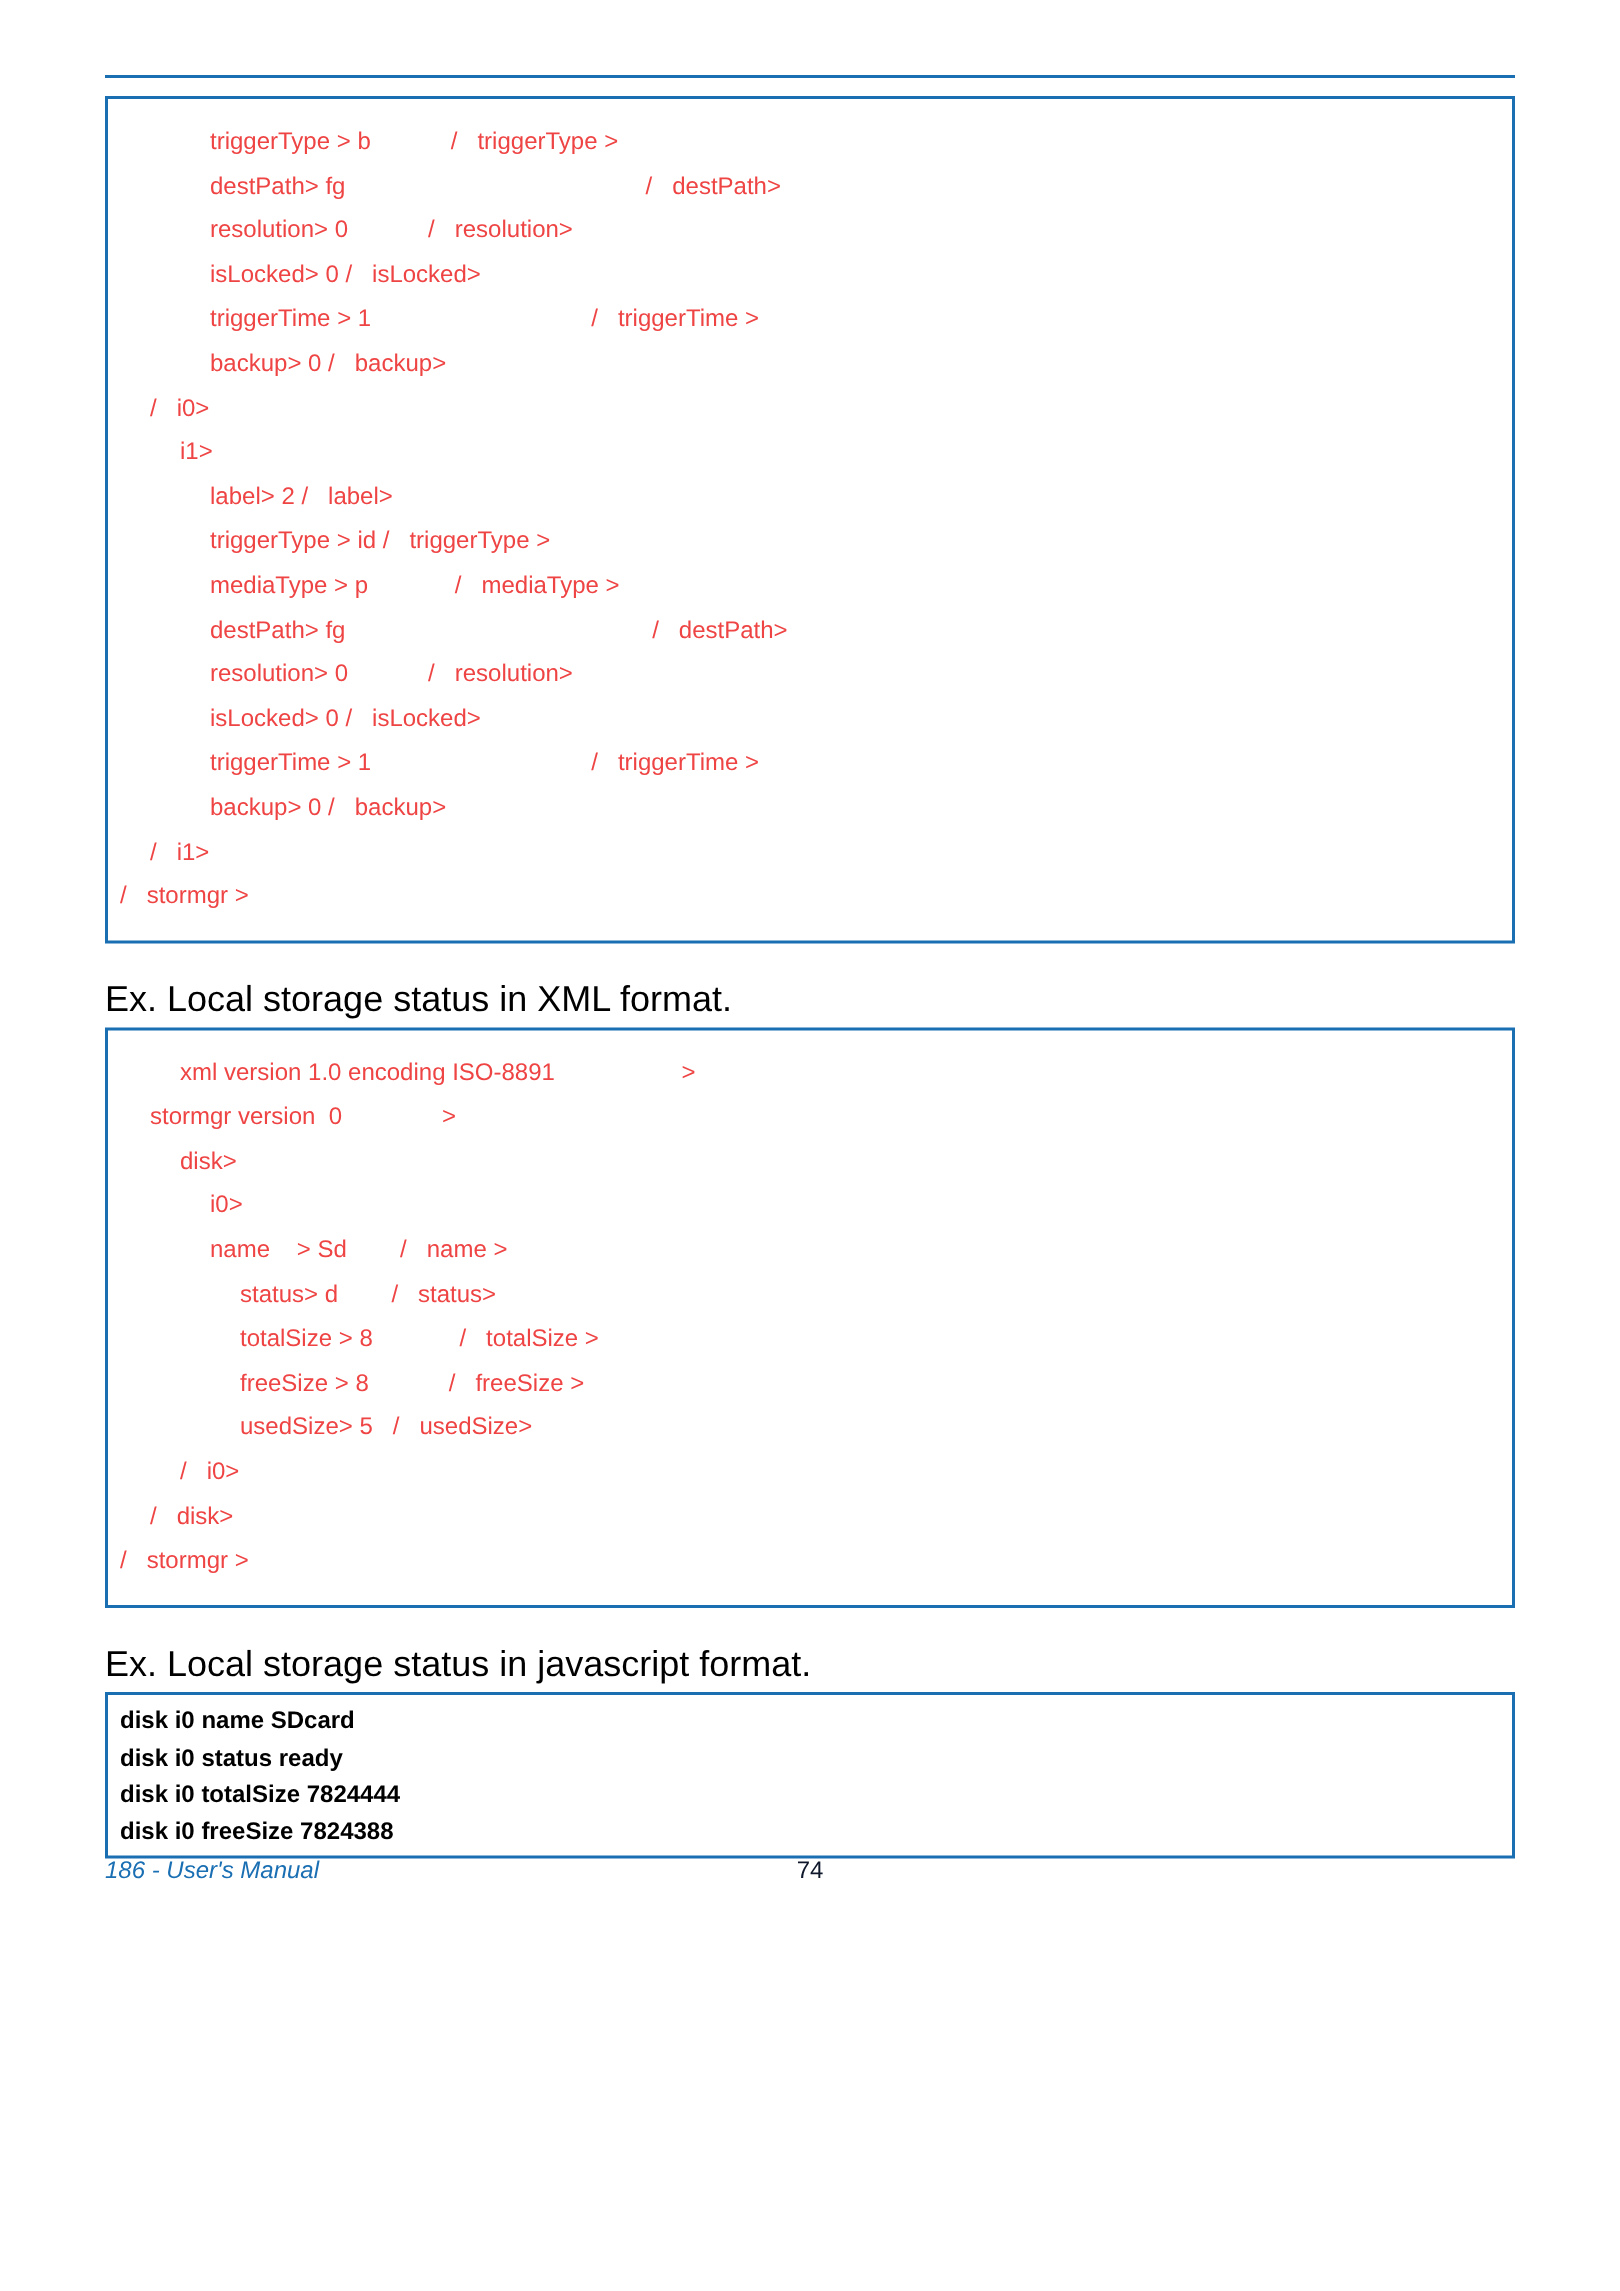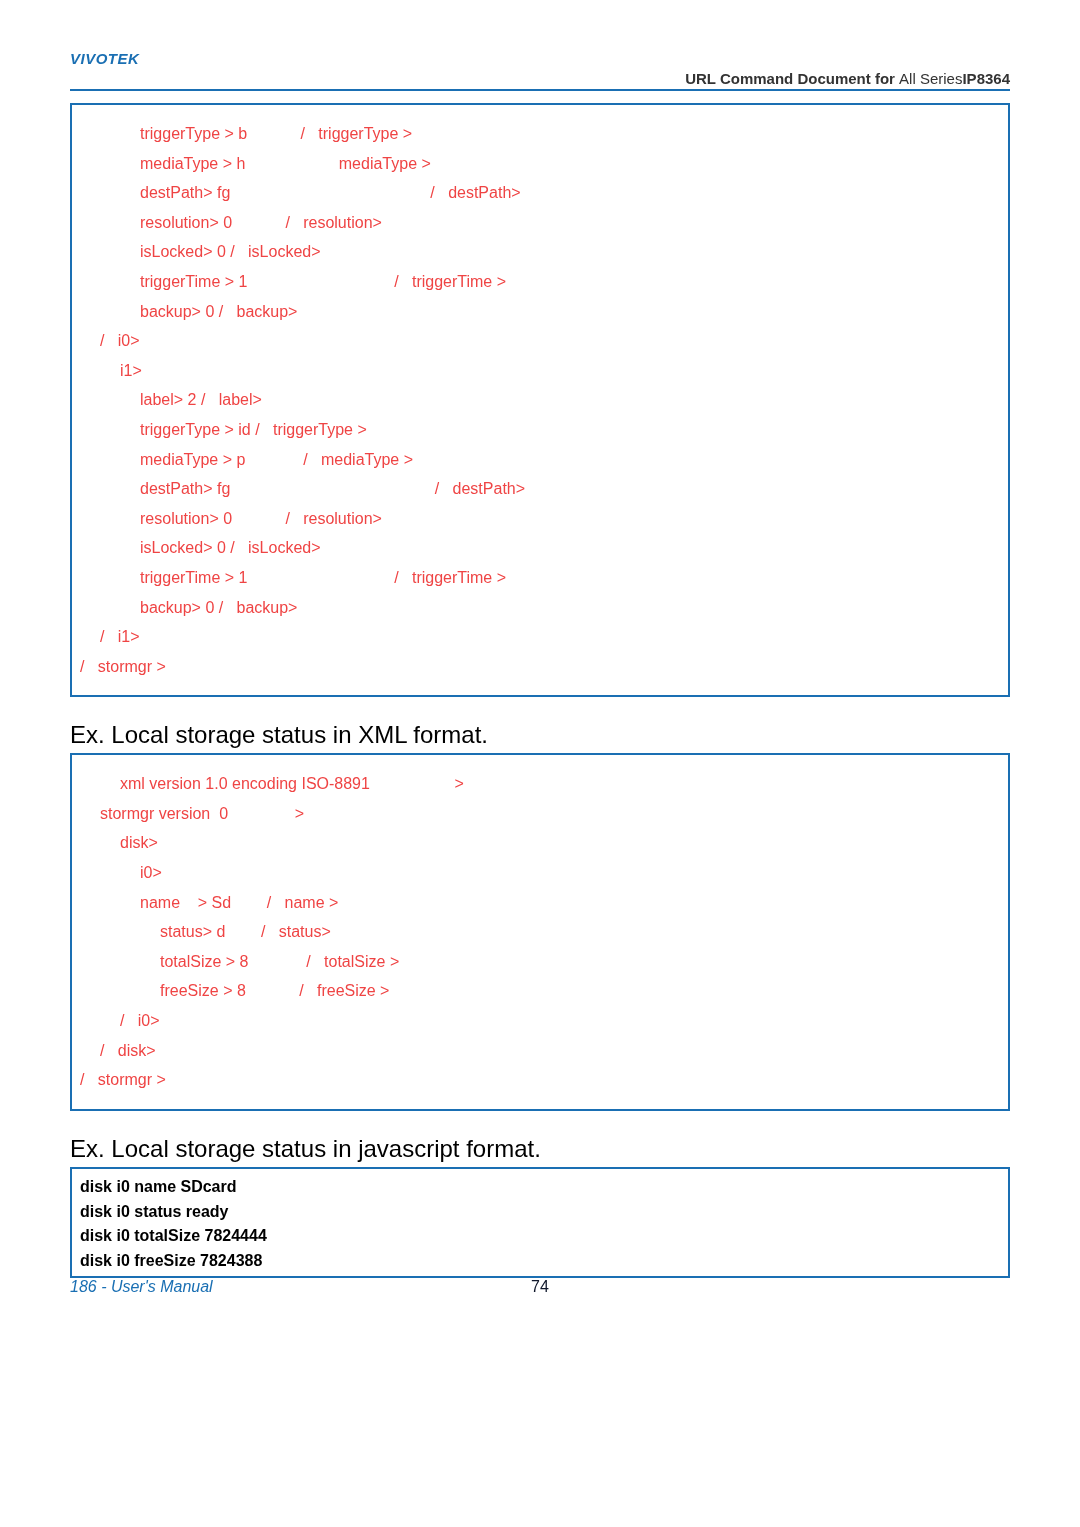--- a/index.html
+++ b/index.html
@@ -85,31 +85,24 @@
   }
   .ind1 { padding-left: 20px; }
   .ind2 { padding-left: 40px; }
   .ind3 { padding-left: 60px; }
   .ind4 { padding-left: 80px; }
 </style>
 </head>
 <body>
 
 <div class="page">
-  <div class="header">
-    <span class="brand">VIVOTEK</span>
-  </div>
-  <div class="subheader">
-    <span>URL Command Document for </span><span style="font-weight:normal;">All Series</span><span>IP8364</span>
-  </div>
   <hr class="hr">
 
   <div class="codeblock">
 <div class="line ind3"><span class="kw">triggerType &gt; b</span>            <span class="kw">/   triggerType &gt;</span></div>
-<div class="line ind3"><span class="kw">mediaType &gt; h</span>                     <span class="kw">mediaType &gt;</span></div>
 <div class="line ind3"><span class="kw">destPath&gt; fg</span>                                             <span class="kw">/   destPath&gt;</span></div>
 <div class="line ind3"><span class="kw">resolution&gt; 0</span>            <span class="kw">/   resolution&gt;</span></div>
 <div class="line ind3"><span class="kw">isLocked&gt; 0 /   isLocked&gt;</span></div>
 <div class="line ind3"><span class="kw">triggerTime &gt; 1</span>                                 <span class="kw">/   triggerTime &gt;</span></div>
 <div class="line ind3"><span class="kw">backup&gt; 0 /   backup&gt;</span></div>
 <div class="line ind1"><span class="kw">/   i0&gt;</span></div>
 <div class="line ind2"><span class="kw">i1&gt;</span></div>
 <div class="line ind3"><span class="kw">label&gt; 2 /   label&gt;</span></div>
 <div class="line ind3"><span class="kw">triggerType &gt; id /   triggerType &gt;</span></div>
 <div class="line ind3"><span class="kw">mediaType &gt; p</span>             <span class="kw">/   mediaType &gt;</span></div>
@@ -126,20 +119,21 @@
 
   <div class="codeblock">
 <div class="line ind2"><span class="kw">xml version 1.0 encoding ISO-8891</span>                   <span class="kw">&gt;</span></div>
 <div class="line ind1"><span class="kw">stormgr version  0</span>               <span class="kw">&gt;</span></div>
 <div class="line ind2"><span class="kw">disk&gt;</span></div>
 <div class="line ind3"><span class="kw">i0&gt;</span></div>
 <div class="line ind3"><span class="kw">name    &gt; Sd</span>        <span class="kw">/   name &gt;</span></div>
 <div class="line ind4"><span class="kw">status&gt; d</span>        <span class="kw">/   status&gt;</span></div>
 <div class="line ind4"><span class="kw">totalSize &gt; 8</span>             <span class="kw">/   totalSize &gt;</span></div>
 <div class="line ind4"><span class="kw">freeSize &gt; 8</span>            <span class="kw">/   freeSize &gt;</span></div>
+<div class="line ind4"><span class="kw">usedSize&gt; 5   /   usedSize&gt;</span></div>
 <div class="line ind2"><span class="kw">/   i0&gt;</span></div>
 <div class="line ind1"><span class="kw">/   disk&gt;</span></div>
 <div class="line"><span class="kw">/   stormgr &gt;</span></div>
   </div>
 
   <div class="para">Ex. Local storage status in javascript format.</div>
 
   <div class="jsblock">
     <div class="line">disk i0 name SDcard</div>
     <div class="line">disk i0 status ready</div>

